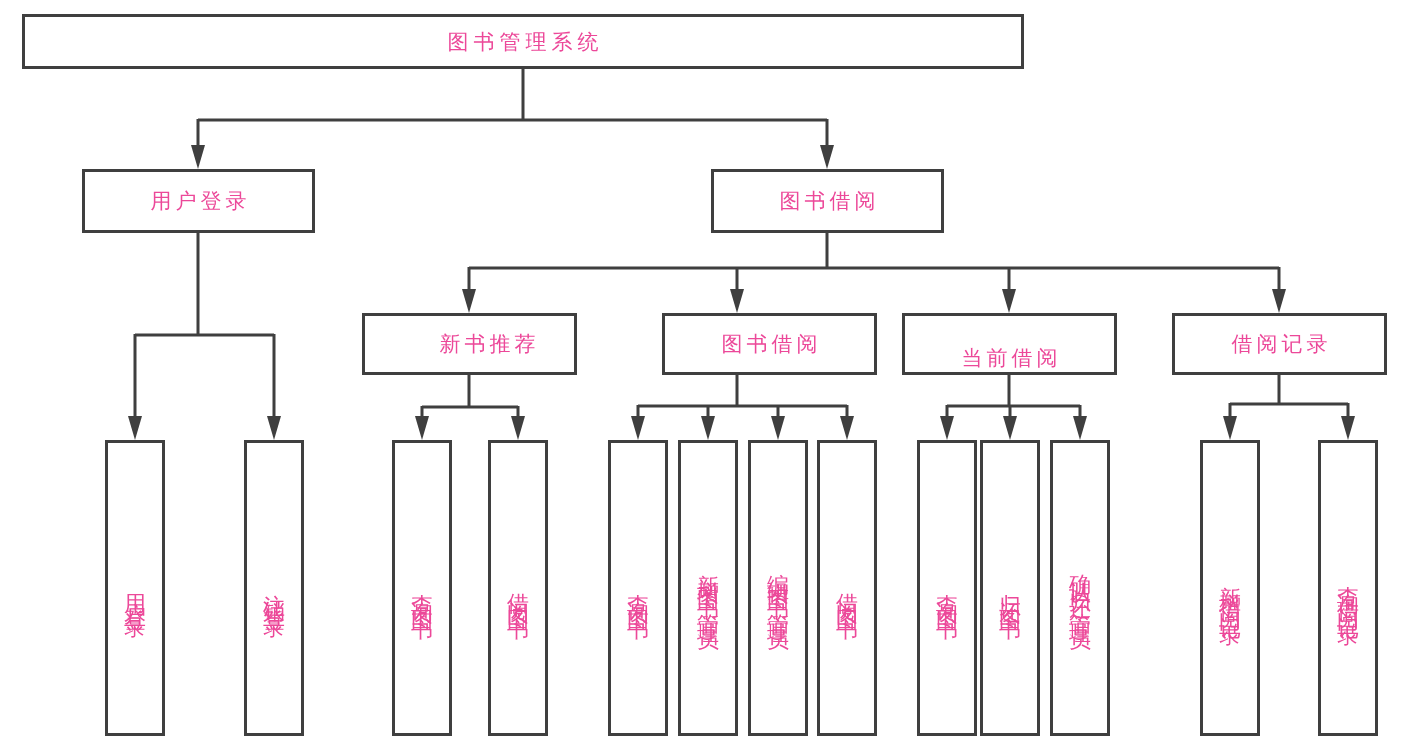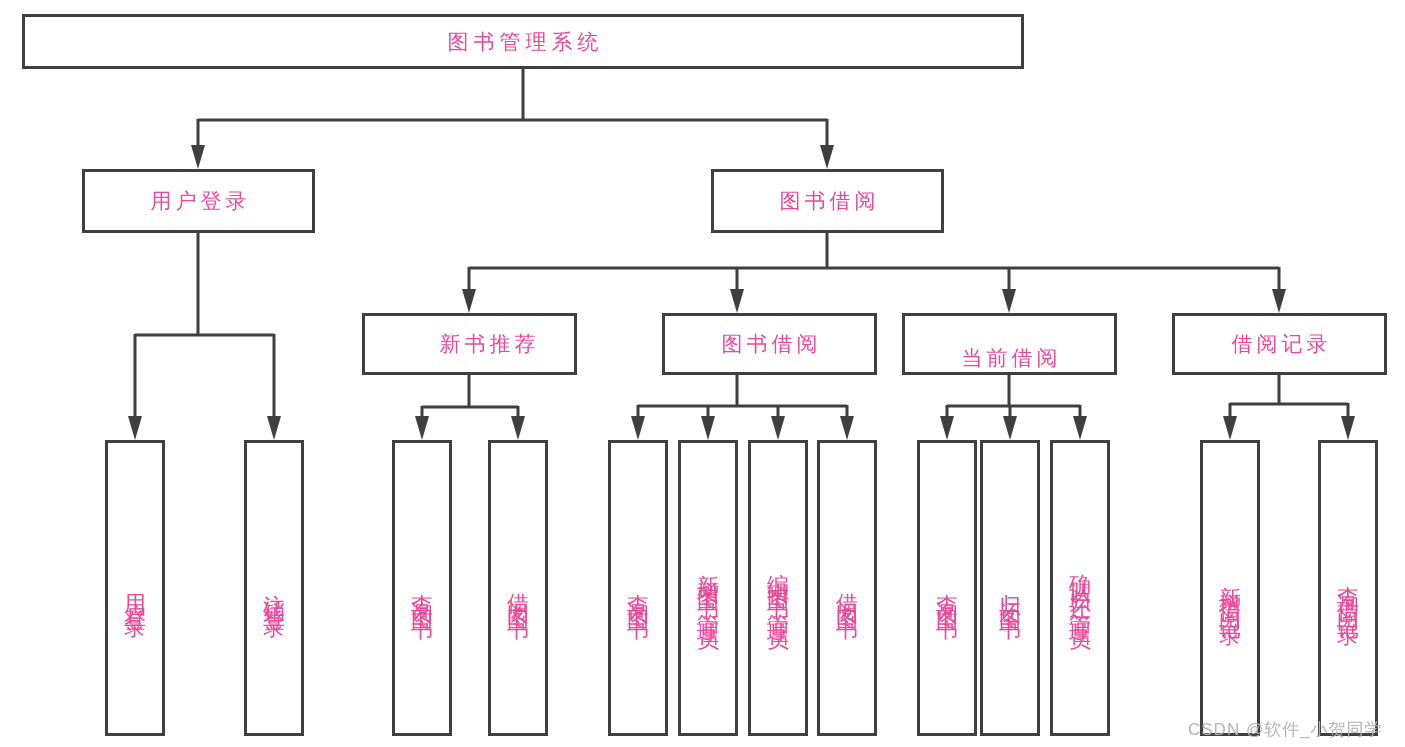--- a/index.html
+++ b/index.html
@@ -169,15 +169,14 @@
   <div class="node leaf" id="l-10">
     <span class="vtext">确认归还（管理员）</span>
   </div>
   <div class="node leaf" id="l-11">
     <span class="vtext">新增借阅记录</span>
   </div>
   <div class="node leaf" id="l-12">
     <span class="vtext">查询借阅记录</span>
   </div>
 
-  <div class="watermark">CSDN @软件_小贺同学</div>
 
 </div>
 
 </body></html>

